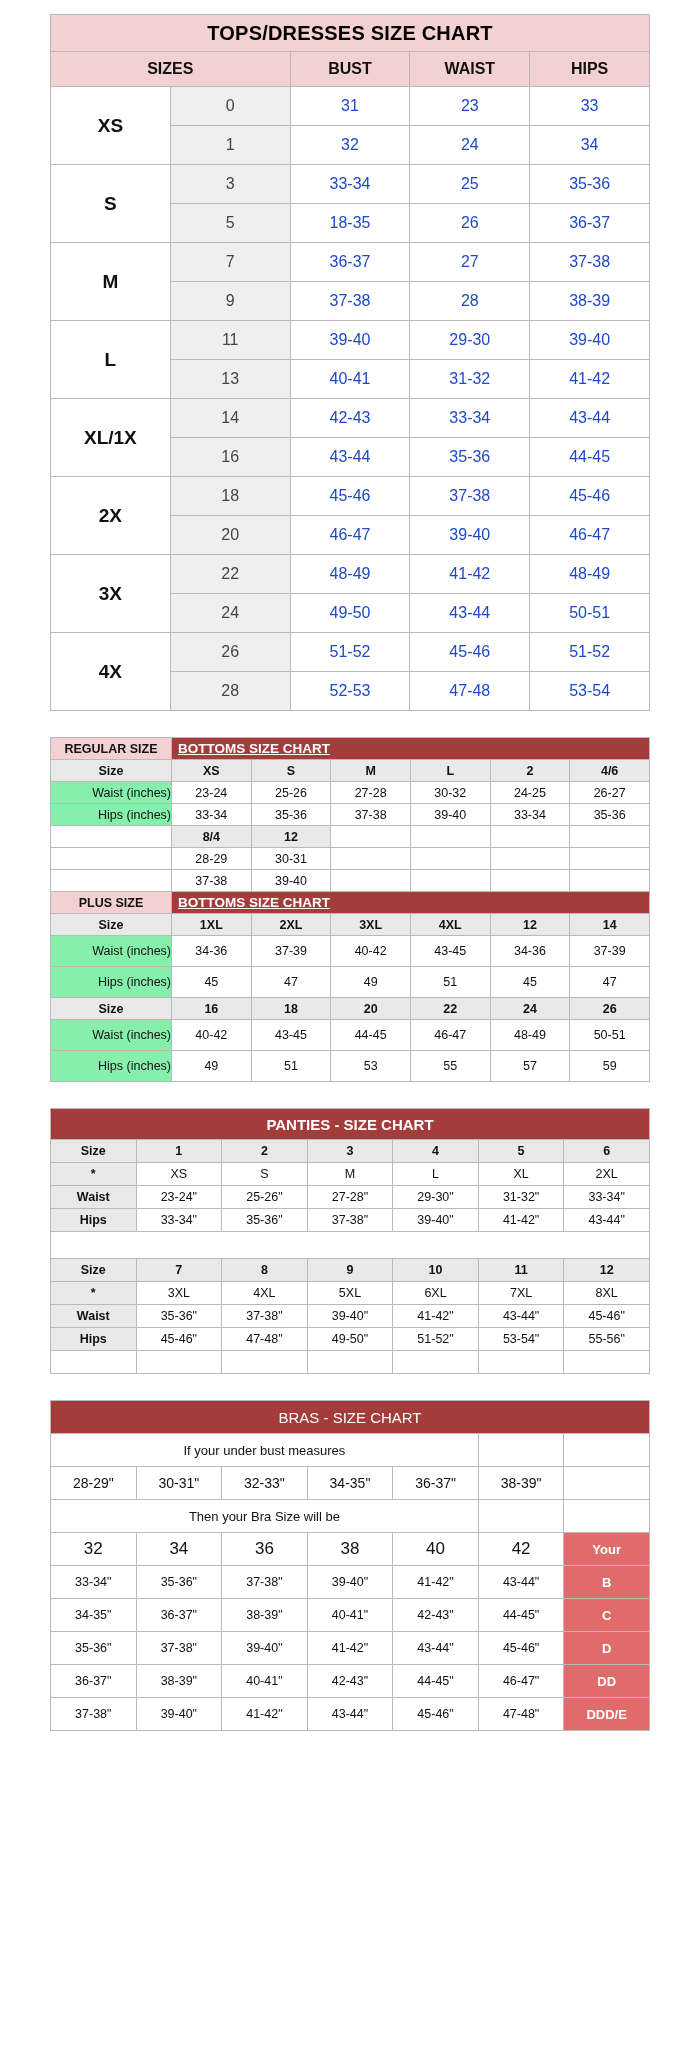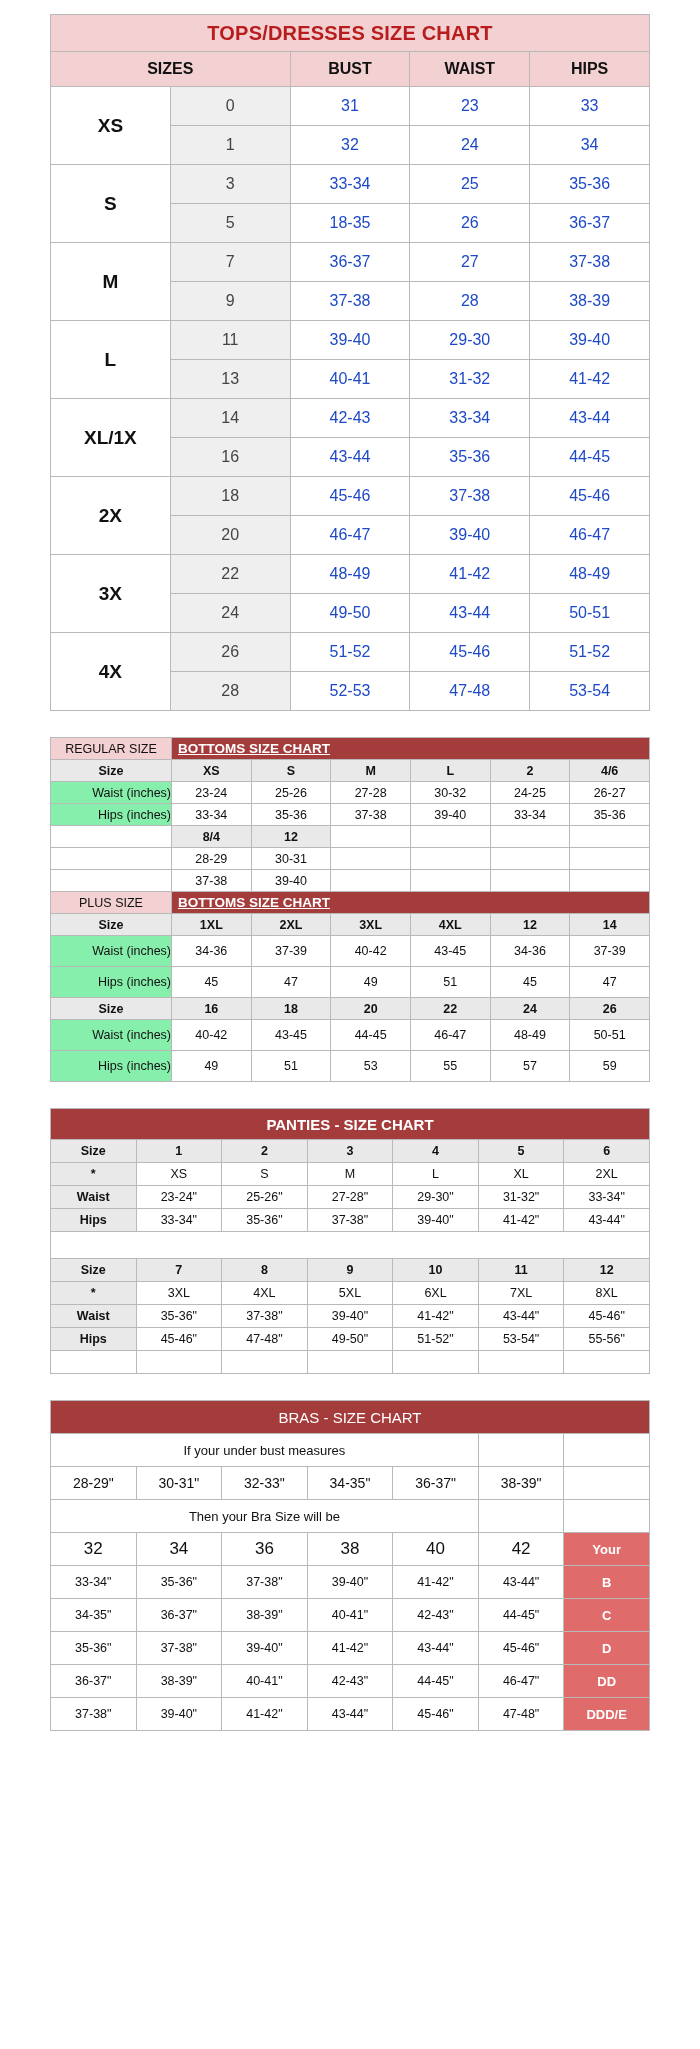--- a/index.html
+++ b/index.html
@@ -10,40 +10,40 @@
     -webkit-font-smoothing:antialiased;
   }
   .page{width:700px;padding:14px 0 20px 0;box-sizing:border-box;}
   .block{width:600px;margin:0 auto 26px auto;}
   table{border-collapse:collapse;width:100%;table-layout:fixed;}
   td,th{border:1px solid #b9b9b9;padding:0;text-align:center;vertical-align:middle;}
 
   
   .tops{border:1px solid #9a9a9a;}
   .tops .title{
-    background:#f3d0d1;color:#b91c1c;font-weight:bold;font-size:20px;
+    background:#f3d0d1;color:#000000;font-weight:bold;font-size:20px;
     height:36px;border:1px solid #b9b9b9;letter-spacing:.2px;margin-left:21px;
   }
   .tops .hdr{
     background:#f3d0d1;font-weight:bold;font-size:16px;height:34px;
   }
   .tops .sizelabel{
     font-weight:bold;font-size:19px;background:#ffffff;
   }
   .tops .num{
     background:#efefef;color:#444;font-size:16px;height:38px;
   }
   .tops .meas{
     color:#1e49c7;font-size:16px;height:38px;background:#ffffff;
   }
 
   
   .bottoms td{font-size:12.5px;height:21px;}
   .bottoms .catlabel{
-    background:#f3d0d1;font-weight:normal;font-size:12.5px;color:#111;text-align:center;
+    background:#f3d0d1;font-weight:bold;font-size:12.5px;color:#111;text-align:center;
   }
   .bottoms .bannerred{
     background:#a53c3c;color:#ffffff;font-weight:bold;font-size:13.5px;
     text-align:left;padding-left:6px;text-decoration:underline;
   }
   .bottoms .colhdr{background:#e9e9e9;font-weight:bold;}
   .bottoms .rowhdr{background:#86efac;text-align:right;padding-left:16px;}
   .bottoms .cell{background:#ffffff;}
   .bottoms .tall{height:30px;}
 

